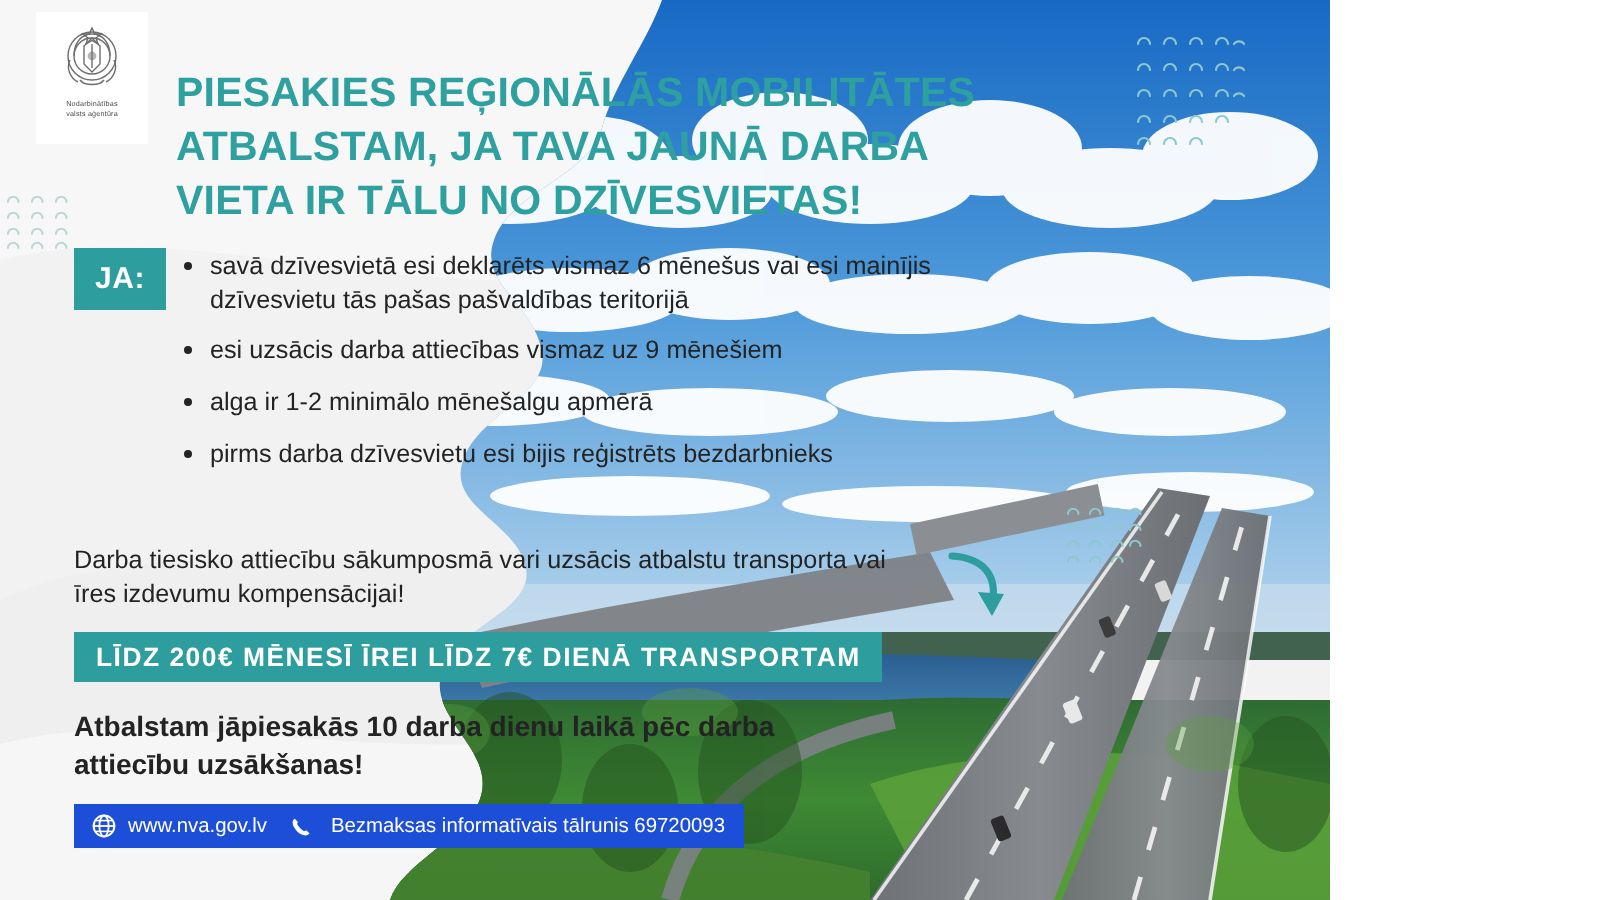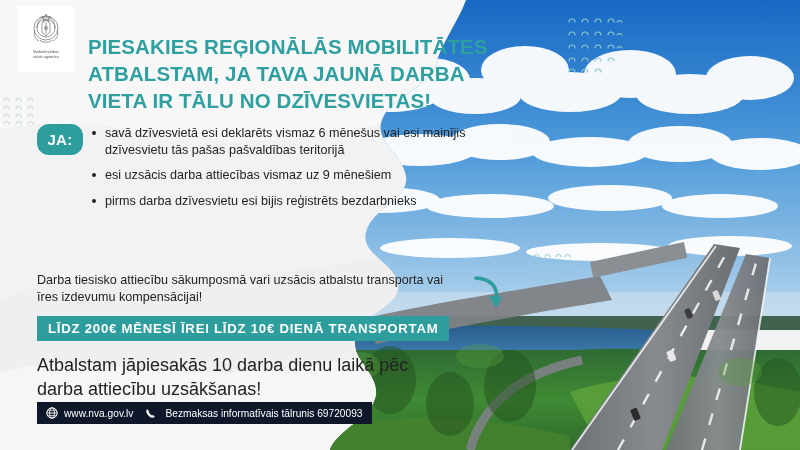--- a/index.html
+++ b/index.html
@@ -4,21 +4,21 @@
 <style>
   * { margin:0; padding:0; box-sizing:border-box; }
   html, body {
     width:800px; height:450px;
     font-family:"Liberation Sans", sans-serif;
     overflow:hidden;
     background:#ffffff;
   }
   #poster {
     position:relative;
-    width:800px; height:450px;
+    width:665px; height:450px;
     background:#f2f2f2;
     overflow:hidden;
   }
 
   
   .bg-waves { position:absolute; inset:0; z-index:0; }
 
   
   .photo-wrap {
     position:absolute; top:0; right:0;
@@ -64,21 +64,20 @@
 
   
   .ja-badge {
     position:absolute; left:37px; top:124px;
     width:46px; height:31px;
     background:#2E9D9D;
     z-index:6;
     display:flex; align-items:center; justify-content:center;
     color:#ffffff; font-weight:bold; font-size:15px;
     letter-spacing:.3px;
-    border-radius:12px;
   }
 
   
   .bullets {
     position:absolute; left:92px; top:125px;
     width:430px; z-index:6;
     list-style:none;
   }
   .bullets li {
     position:relative;
@@ -112,28 +111,28 @@
     background:#2E9D9D; z-index:6;
     display:flex; align-items:center;
     color:#ffffff; font-size:13.2px; font-weight:bold;
     letter-spacing:.75px; white-space:nowrap;
   }
 
   
   .para2 {
     position:absolute; left:37px; top:354px;
     width:410px; z-index:6;
-    color:#232323; font-size:18px; line-height:1.33;
+    color:#232323; font-size:14px; line-height:1.33;font-weight:bold;
   }
 
   
   .footer {
     position:absolute; left:37px; top:402px;
     height:22px; z-index:6;
-    background:#0f172a;
+    background:#1d4ed8;
     display:flex; align-items:center;
     padding:0 9px;
     color:#ffffff; font-size:10.2px;
     white-space:nowrap;
   }
   .footer .ic { display:inline-flex; align-items:center; flex:none; }
   .footer .site { margin-left:6px; margin-right:12px; }
   .footer .tel  { margin-left:9px; }
 </style>
 </head>
@@ -374,31 +373,32 @@
     </div>
   </div>
 
   <div class="headline">PIESAKIES REĢIONĀLĀS MOBILITĀTES ATBALSTAM, JA TAVA JAUNĀ DARBA VIETA IR TĀLU NO DZĪVESVIETAS!</div>
 
   <div class="ja-badge">JA:</div>
 
   <ul class="bullets">
     <li>savā dzīvesvietā esi deklarēts vismaz 6 mēnešus vai esi mainījis dzīvesvietu tās pašas pašvaldības teritorijā</li>
     <li>esi uzsācis darba attiecības vismaz uz 9 mēnešiem</li>
+    <li>alga ir 1-2 minimālo mēnešalgu apmērā</li>
     <li>pirms darba dzīvesvietu esi bijis reģistrēts bezdarbnieks</li>
   </ul>
 
   <div class="para1">Darba tiesisko attiecību sākumposmā vari uzsācis atbalstu transporta vai īres izdevumu kompensācijai!</div>
 
   <svg class="arrow" width="34" height="42" viewBox="0 0 34 42">
     <path d="M6,6 C22,7 29,16 26,30" stroke="#2E9D9D" stroke-width="3.6" fill="none" stroke-linecap="round"></path>
     <path d="M26,36 L19,24 L32,25 Z" fill="#2E9D9D"></path>
   </svg>
 
-  <div class="banner">LĪDZ 200€ MĒNESĪ ĪREI LĪDZ 10€ DIENĀ TRANSPORTAM</div>
+  <div class="banner">LĪDZ 200€ MĒNESĪ ĪREI LĪDZ 7€ DIENĀ TRANSPORTAM</div>
 
   <div class="para2">Atbalstam jāpiesakās 10 darba dienu laikā pēc darba attiecību uzsākšanas!</div>
 
   <div class="footer">
     <span class="ic">
       <svg width="12" height="12" viewBox="0 0 12 12">
         <circle cx="6" cy="6" r="5.2" stroke="#ffffff" stroke-width="1" fill="none"></circle>
         <ellipse cx="6" cy="6" rx="2.3" ry="5.2" stroke="#ffffff" stroke-width=".9" fill="none"></ellipse>
         <line x1="0.8" y1="6" x2="11.2" y2="6" stroke="#ffffff" stroke-width=".9"></line>
         <line x1="1.7" y1="3.3" x2="10.3" y2="3.3" stroke="#ffffff" stroke-width=".8"></line>

